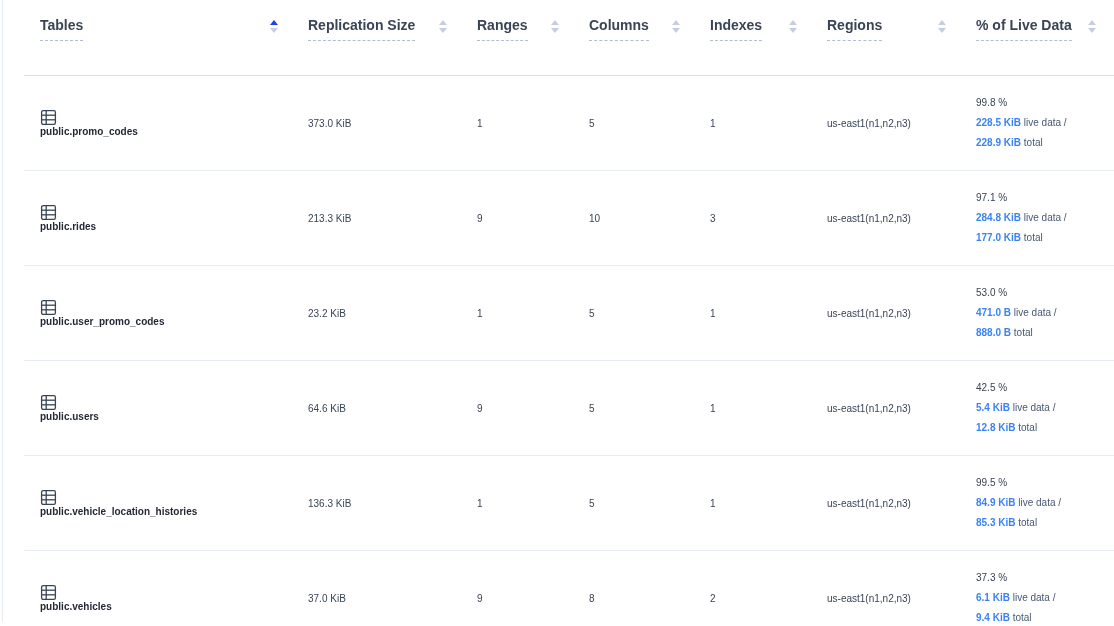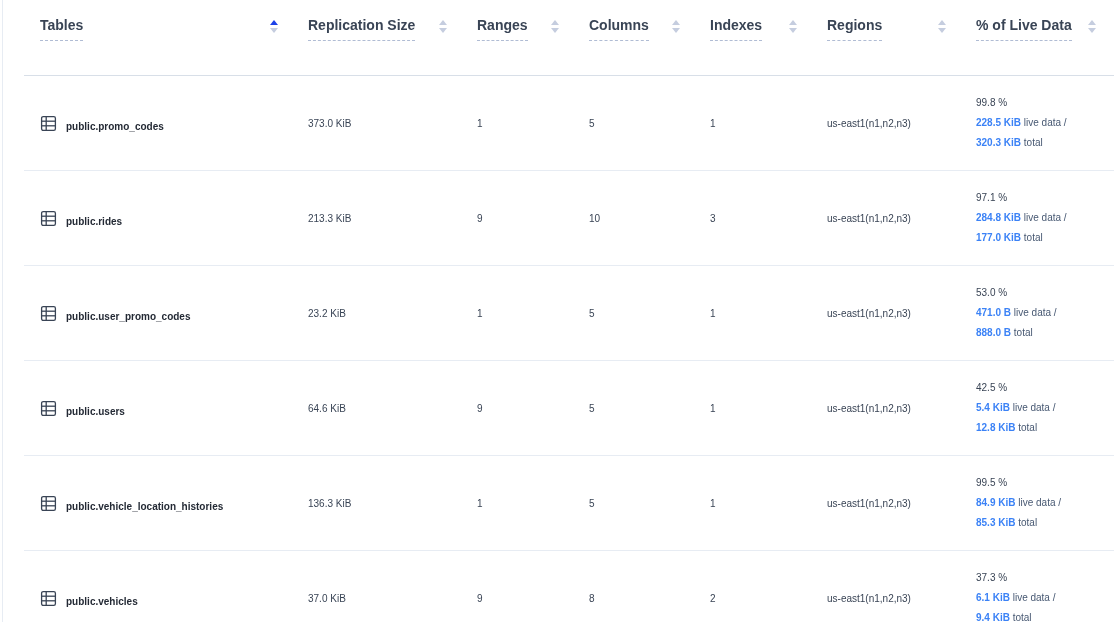--- a/index.html
+++ b/index.html
@@ -77,21 +77,21 @@
     color: #394455;
     text-align: left;
     white-space: nowrap;
     overflow: hidden;
   }
   td.cell-name {
     padding-left: 16px;
     font-weight: 700;
     color: #242a35;
   }
-  .name-wrap { display: flex; align-items: flex-end; cursor: pointer; }
+  .name-wrap { display: flex; align-items: flex-start; cursor: pointer; flex-direction: column; }
   .table-icon { display: inline-flex; margin-right: 9px; flex: none; }
   .cell-live { line-height: 20px; }
   .cell-live .num { font-weight: 700; color: #3b82f6; }
   .cell-live .lbl { font-weight: 400; color: #475872; }
   .live-pct { color: #394455; }
 </style>
 </head>
 <body>
 
 <div class="panel">
@@ -192,21 +192,21 @@
     <td>1</td>
     <td>5</td>
     <td>1</td>
     <td>us-east1(n1,n2,n3)</td>
     <td class="cell-live">
       <div class="live-pct">99.8 %</div>
       <div>
         <span class="num">228.5 KiB</span> <span class="lbl">live data /</span>
       </div>
       <div>
-        <span class="num">320.3 KiB</span> <span class="lbl">total</span>
+        <span class="num">228.9 KiB</span> <span class="lbl">total</span>
       </div>
     </td>
   </tr>
 
   <tr class="data-row">
     <td class="cell-name">
       <span class="name-wrap">
         <span class="table-icon">
           <svg width="17" height="17" viewBox="0 0 17 17" fill="none">
             <rect x="1.6" y="1.6" width="13.8" height="13.8" rx="1.6" stroke="#394455" stroke-width="1.3"></rect>

